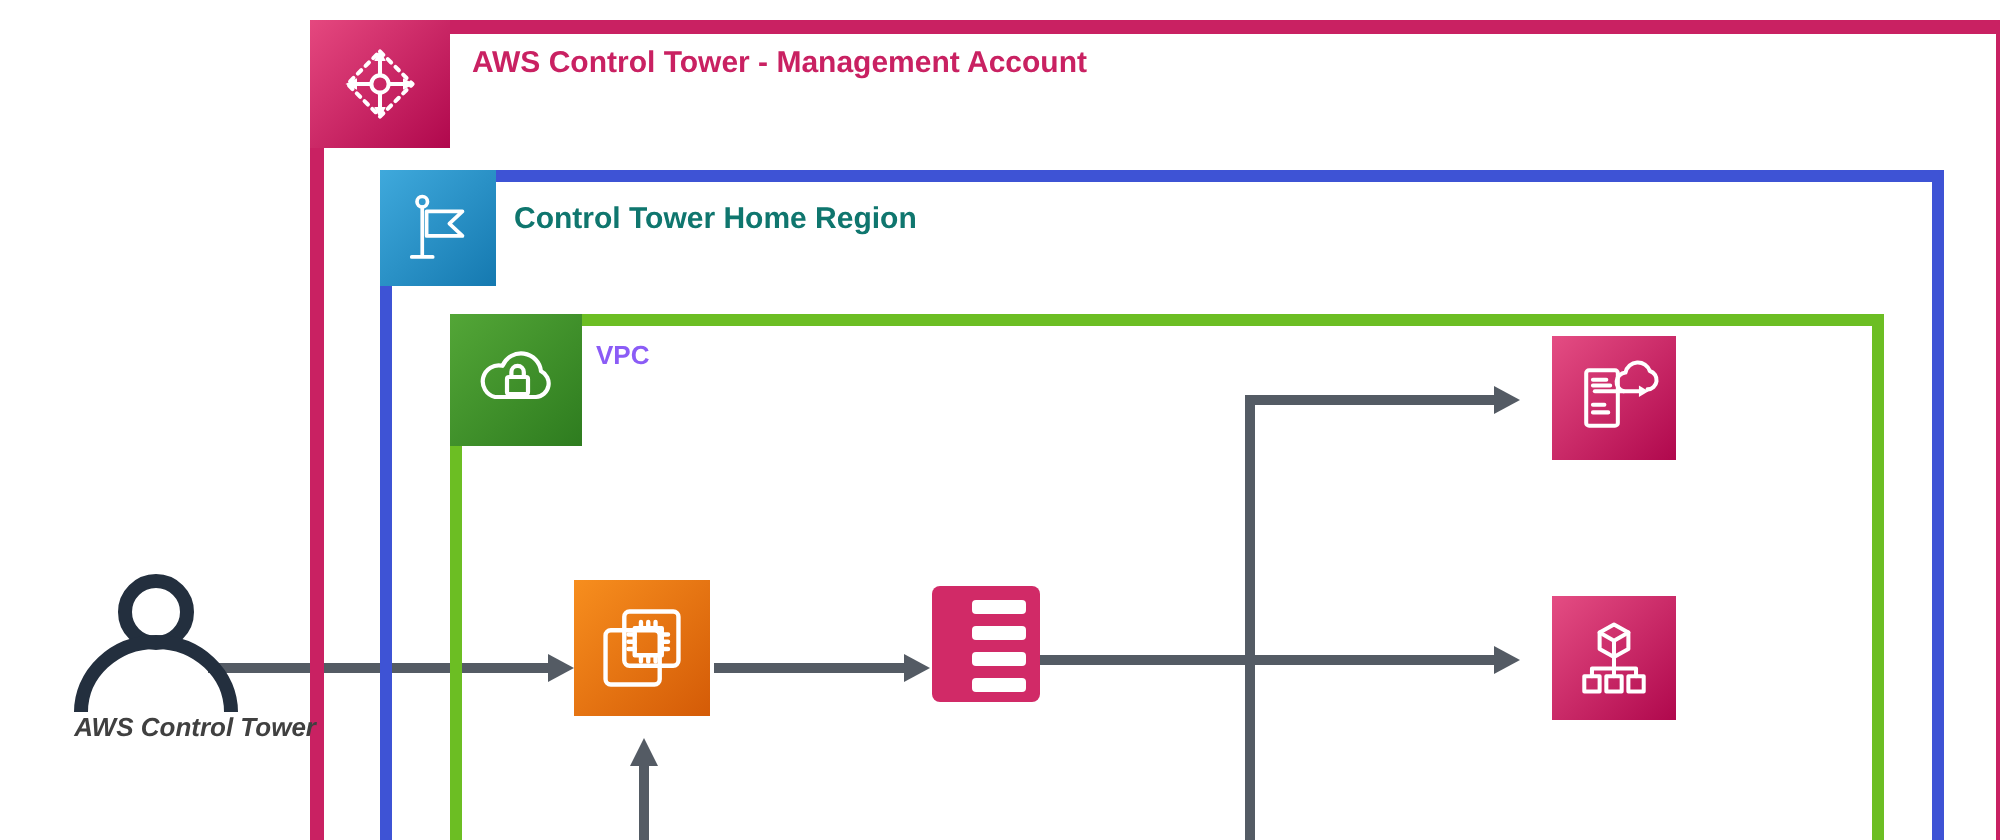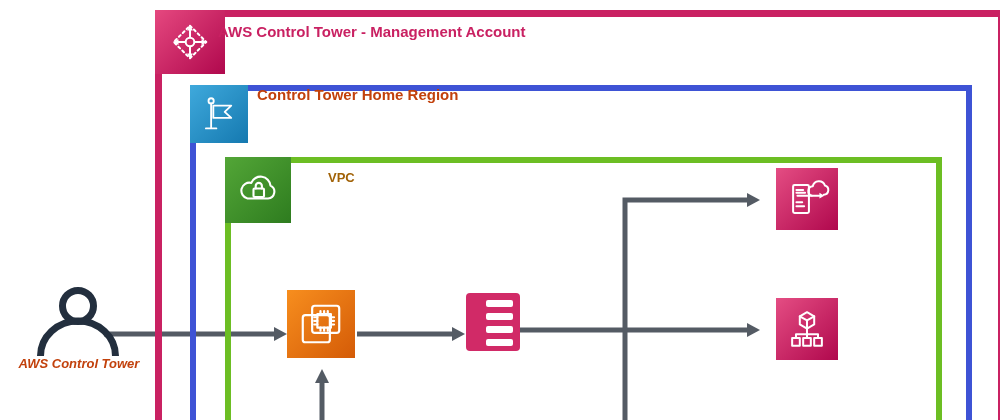--- a/index.html
+++ b/index.html
@@ -16,25 +16,25 @@
   .sq svg{display:block;}
   .sq-ct{left:155px;top:10px;width:70px;height:64px;background:linear-gradient(135deg,#E5487F,#B0084D);}
   .sq-flag{left:190px;top:85px;width:58px;height:58px;background:linear-gradient(135deg,#3FA9DC,#1579B0);}
   .sq-vpc{left:225px;top:157px;width:66px;height:66px;background:linear-gradient(135deg,#53A637,#2E7C1F);}
   .sq-ec2{left:287px;top:290px;width:68px;height:68px;background:linear-gradient(135deg,#F78E1E,#D45B07);z-index:3;}
   .sq-list{left:466px;top:293px;width:54px;height:58px;background:#D12A67;border-radius:4px;z-index:3;}
   .sq-cfn{left:776px;top:168px;width:62px;height:62px;background:linear-gradient(135deg,#E44D83,#B0084D);z-index:3;}
   .sq-org{left:776px;top:298px;width:62px;height:62px;background:linear-gradient(135deg,#E44D83,#B0084D);z-index:3;}
   
   .title{position:absolute;font-weight:bold;font-size:15px;white-space:nowrap;z-index:3;}
-  .t-mgmt{left:218px;top:23px;color:#C92162;}
-  .t-region{left:257px;top:86px;color:#c2410c;}
-  .t-vpc{left:298px;top:170px;color:#a16207;font-size:13px;margin-left:30px;}
-  .actor-label{position:absolute;left:0;top:356px;width:158px;text-align:center;
-    color:#c2410c;font-weight:bold;font-style:italic;font-size:13px;line-height:16px;z-index:3;}
+  .t-mgmt{left:236px;top:23px;color:#C92162;}
+  .t-region{left:257px;top:101px;color:#0f766e;}
+  .t-vpc{left:298px;top:170px;color:#8b5cf6;font-size:13px;}
+  .actor-label{position:absolute;left:0;top:356px;width:158px;text-align:right;
+    color:#404040;font-weight:bold;font-style:italic;font-size:13px;line-height:16px;z-index:3;}
   
   #connectors{position:absolute;left:0;top:0;z-index:1;}
   .glyph{stroke:#FFFFFF;fill:none;stroke-width:2.1;stroke-linecap:round;stroke-linejoin:round;}
 </style>
 </head>
 <body>
 
 <div id="canvas">
 
   <svg id="connectors" width="1000" height="420" viewBox="0 0 1000 420">

